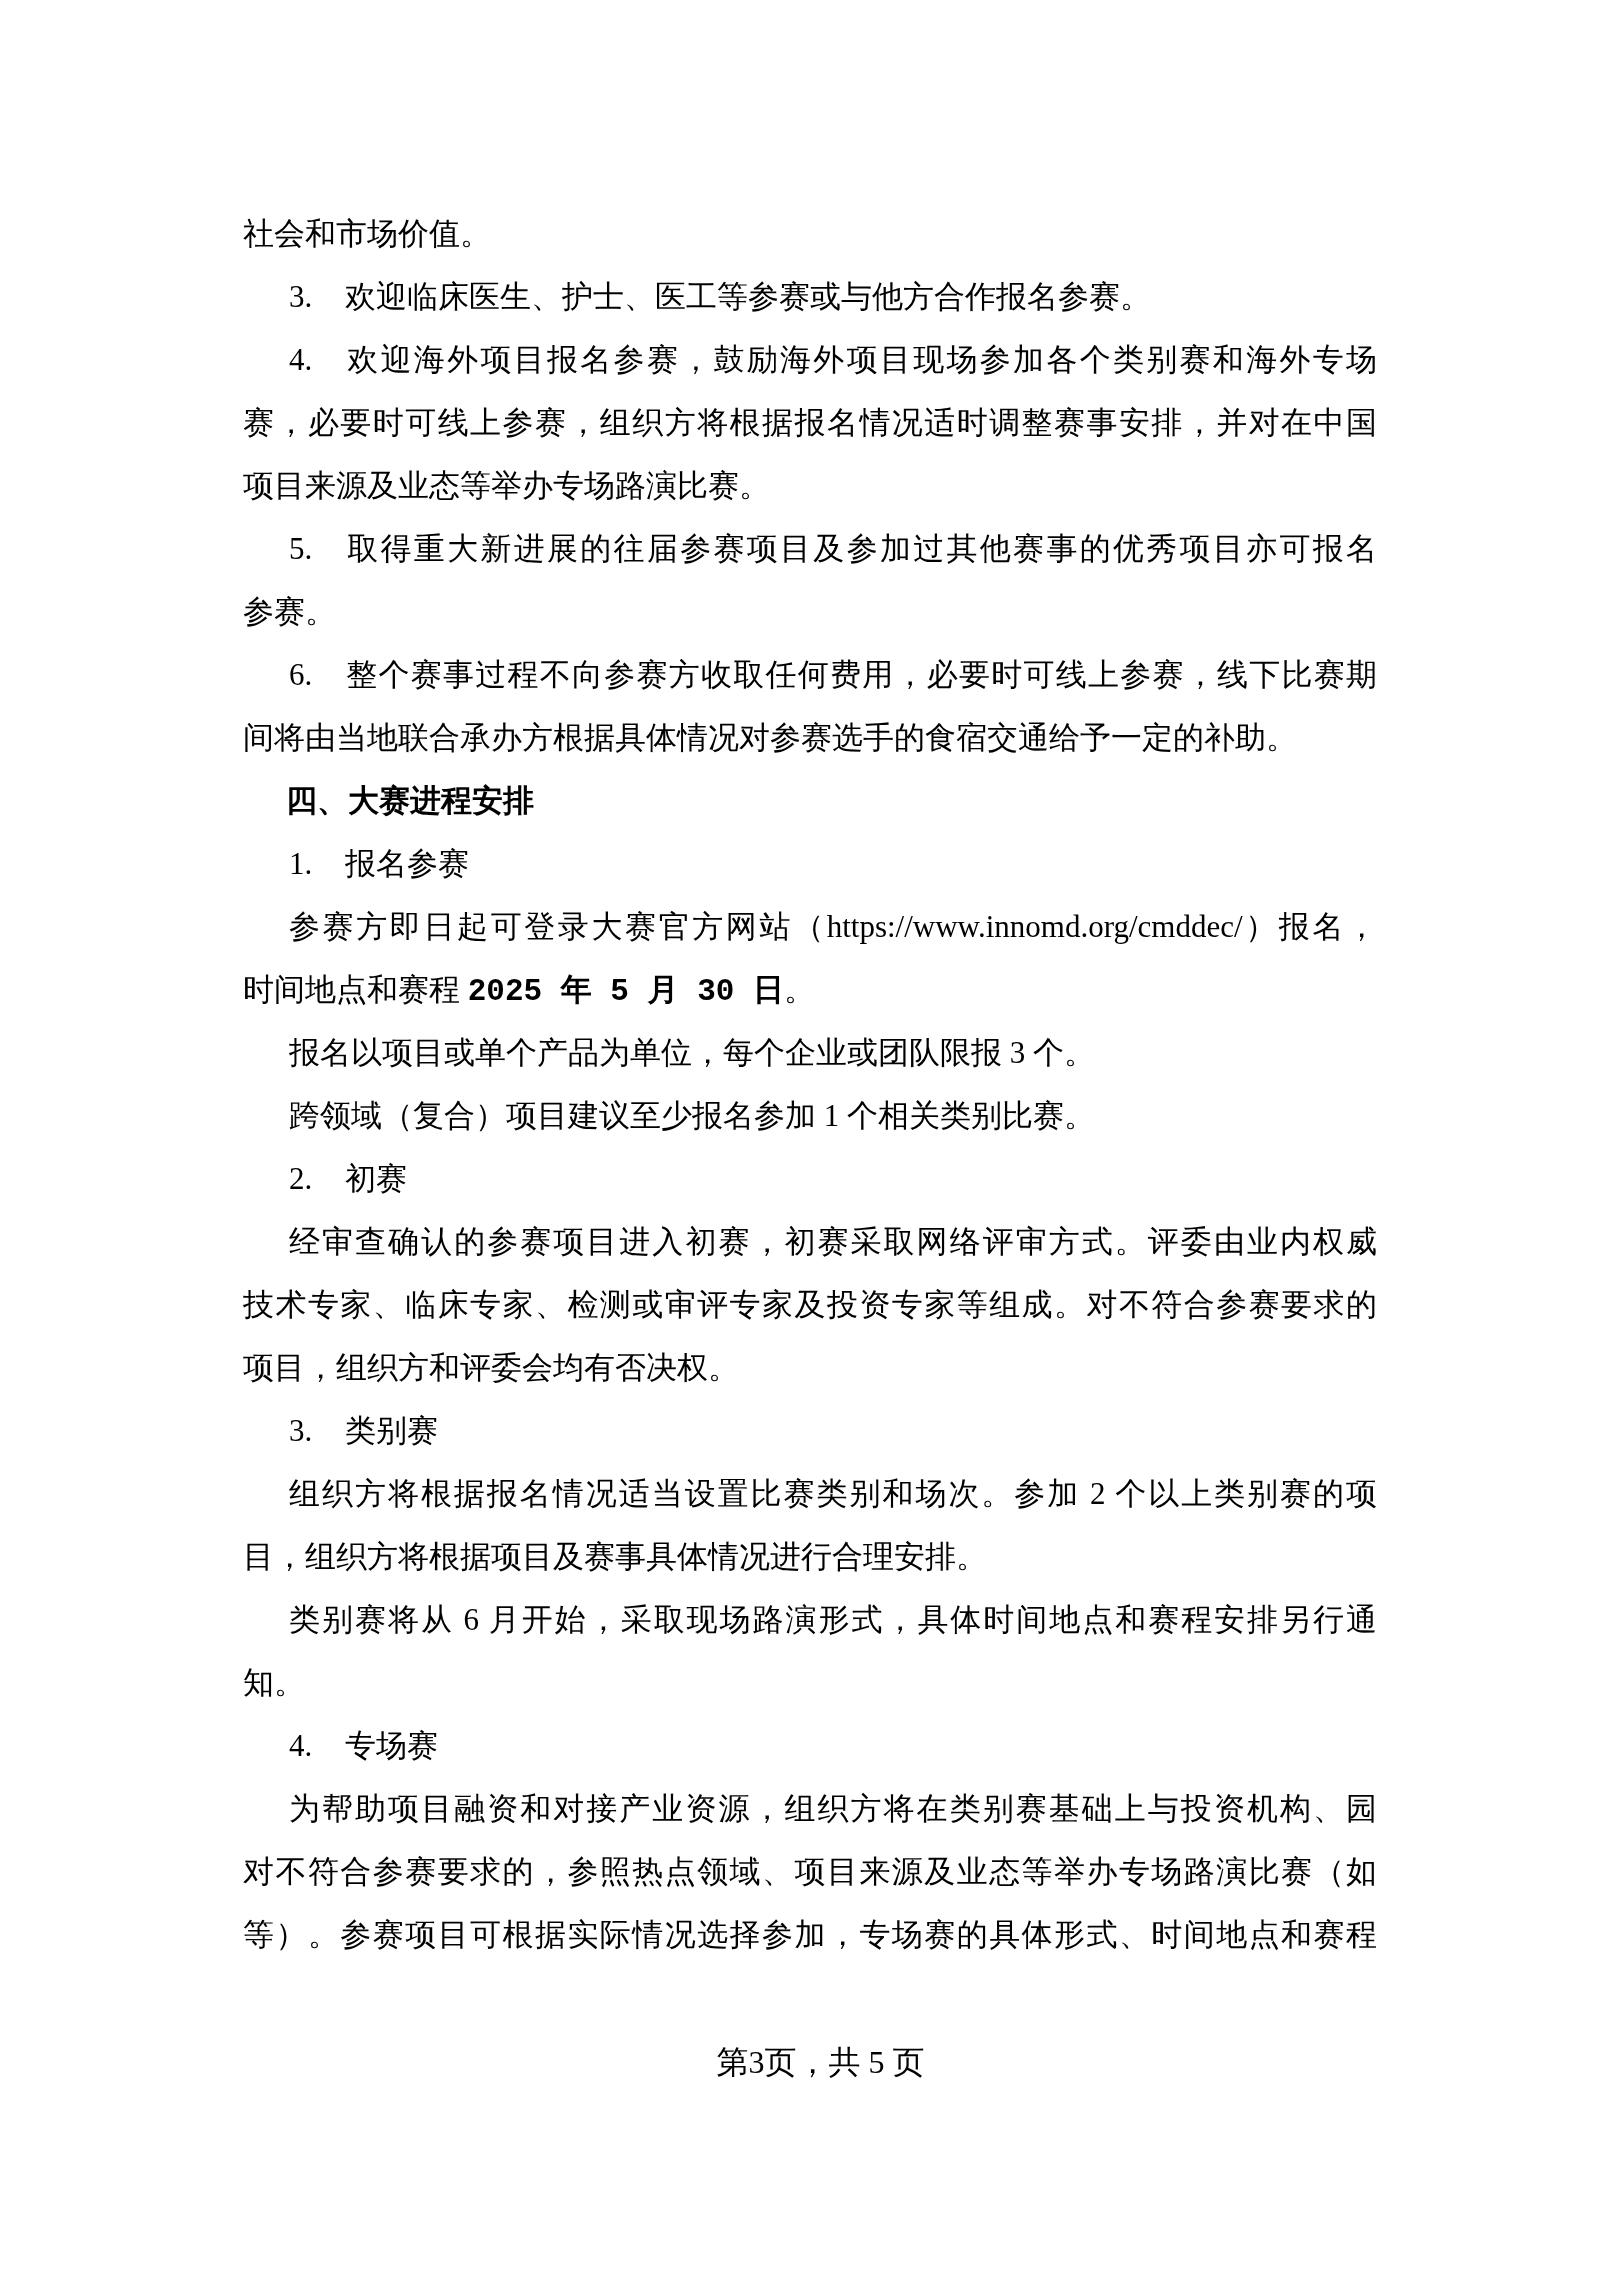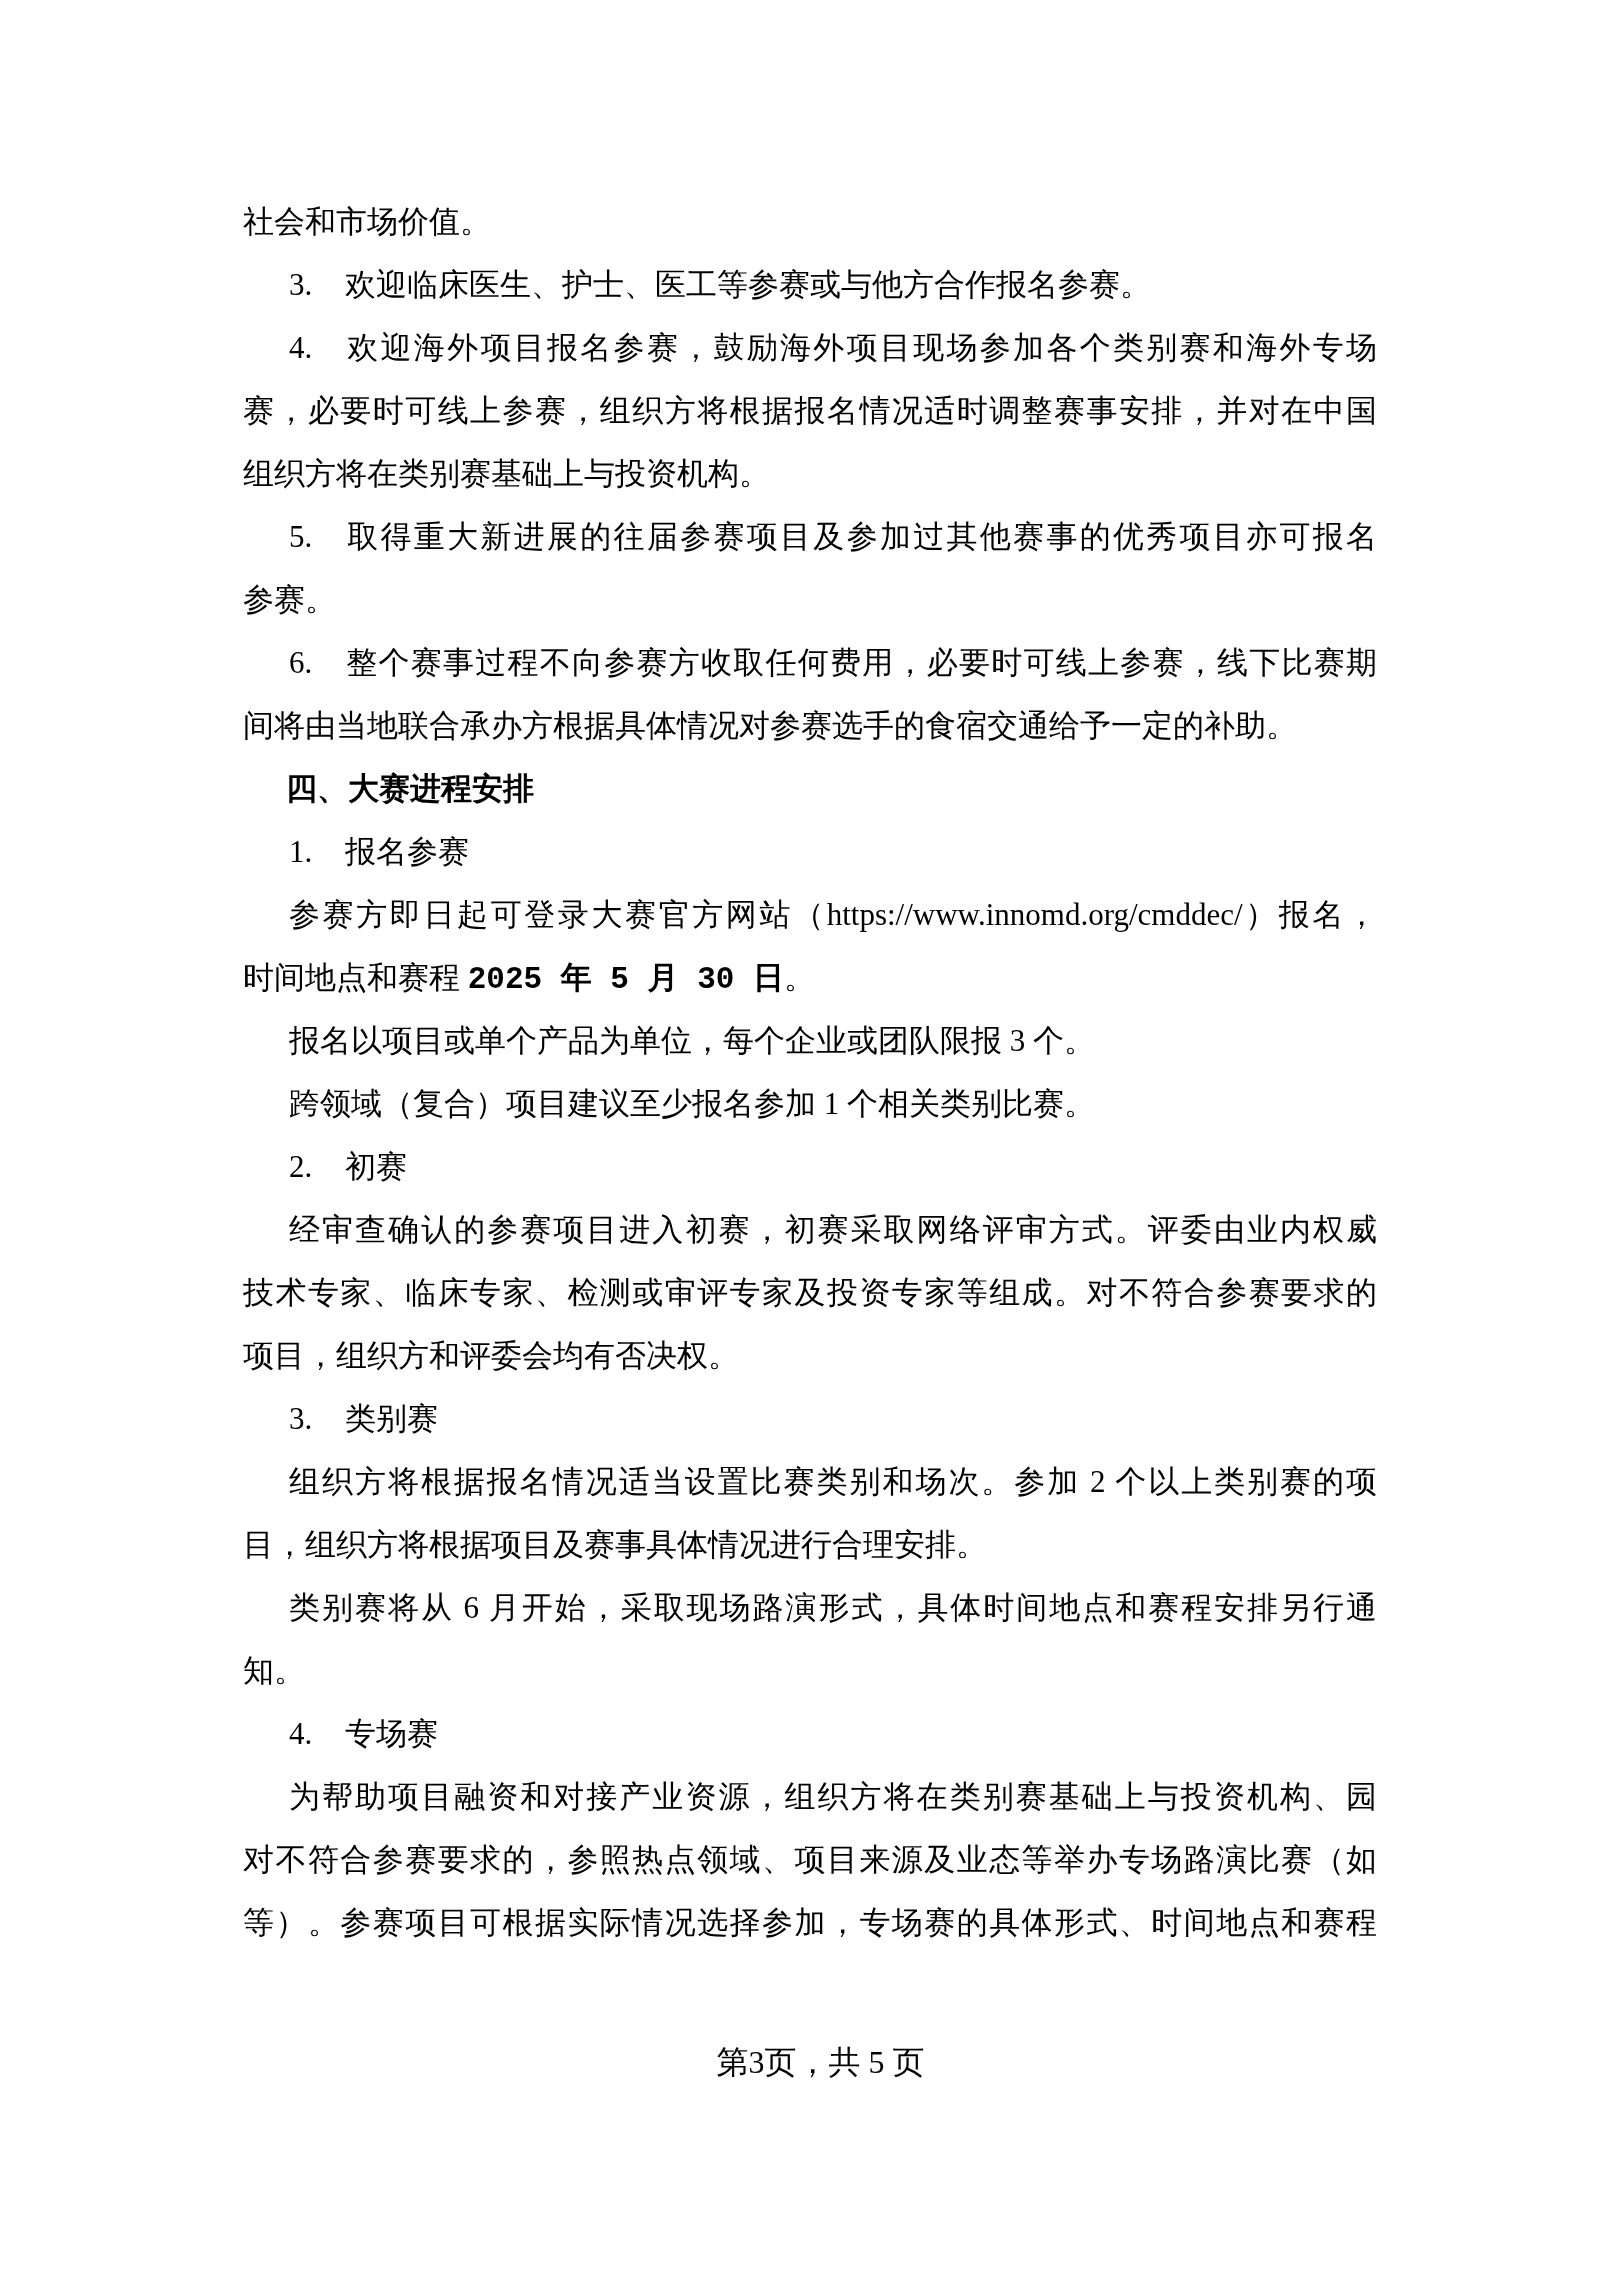--- a/index.html
+++ b/index.html
@@ -12,21 +12,21 @@
     width: 1623px;
     height: 2295px;
     background: #ffffff;
     color: #000000;
     font-family: "Liberation Serif", "DejaVu Serif", serif;
     overflow: hidden;
   }
   .content {
     position: absolute;
     left: 243px;
-    top: 190px;
+    top: 202px;
     width: 1134px;
   }
   .line {
     height: 63px;
     line-height: 63px;
     font-size: 31px;
     text-align: left;
     letter-spacing: 0;
   }
   .line.indent {
@@ -64,21 +64,21 @@
 </style>
 </head>
 <body>
 
 <div class="page">
   <div class="content">
       <div class="line"><span>社会和市场价值。</span></div>
       <div class="line indent"><span class="num">3.</span><span>欢迎临床医生、护士、医工等参赛或与他方合作报名参赛。</span></div>
       <div class="line indent full"><span class="num">4.</span><span>欢迎海外项目报名参赛，鼓励海外项目现场参加各个类别赛和海外专场</span></div>
       <div class="line full"><span>赛，必要时可线上参赛，组织方将根据报名情况适时调整赛事安排，并对在中国</span></div>
-      <div class="line"><span>组织方将在类别赛基础上与投资机构。</span></div>
+      <div class="line"><span>项目来源及业态等举办专场路演比赛。</span></div>
       <div class="line indent full"><span class="num">5.</span><span>取得重大新进展的往届参赛项目及参加过其他赛事的优秀项目亦可报名</span></div>
       <div class="line"><span>参赛。</span></div>
       <div class="line indent full"><span class="num">6.</span><span>整个赛事过程不向参赛方收取任何费用，必要时可线上参赛，线下比赛期</span></div>
       <div class="line"><span>间将由当地联合承办方根据具体情况对参赛选手的食宿交通给予一定的补助。</span></div>
       <div class="line heading"><span>四、大赛进程安排</span></div>
       <div class="line indent"><span class="num">1.</span><span>报名参赛</span></div>
       <div class="line indent full"><span>参赛方即日起可登录大赛官方网站（</span><span>https://www.innomd.org/cmddec/</span><span>）报名，</span></div>
       <div class="line"><span>时间地点和赛程 </span><span class="b">2025 年 5 月 30 日</span><span>。</span></div>
       <div class="line indent"><span>报名以项目或单个产品为单位，每个企业或团队限报 3 个。</span></div>
       <div class="line indent"><span>跨领域（复合）项目建议至少报名参加 1 个相关类别比赛。</span></div>

